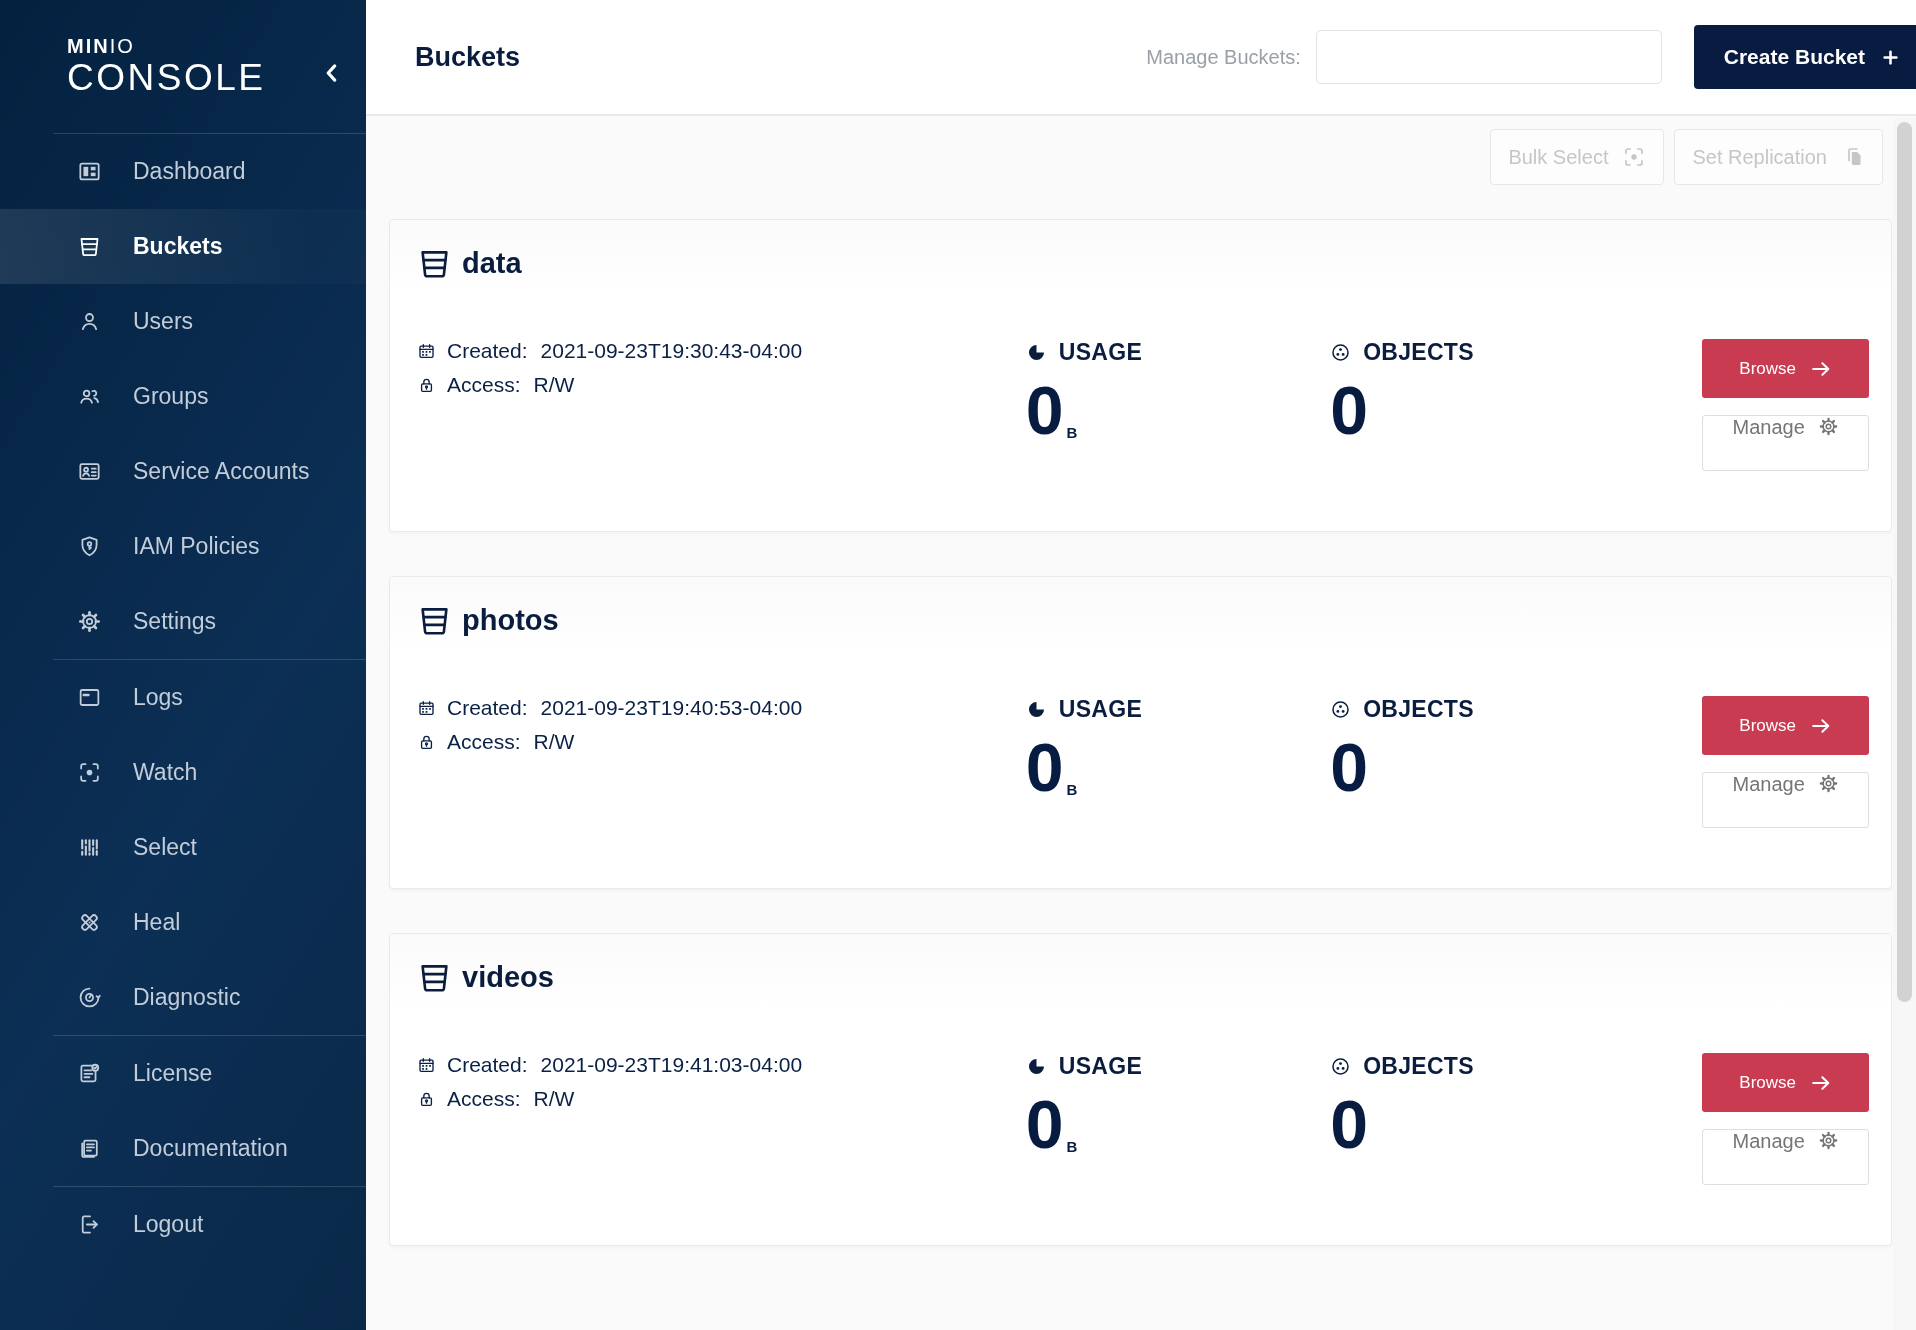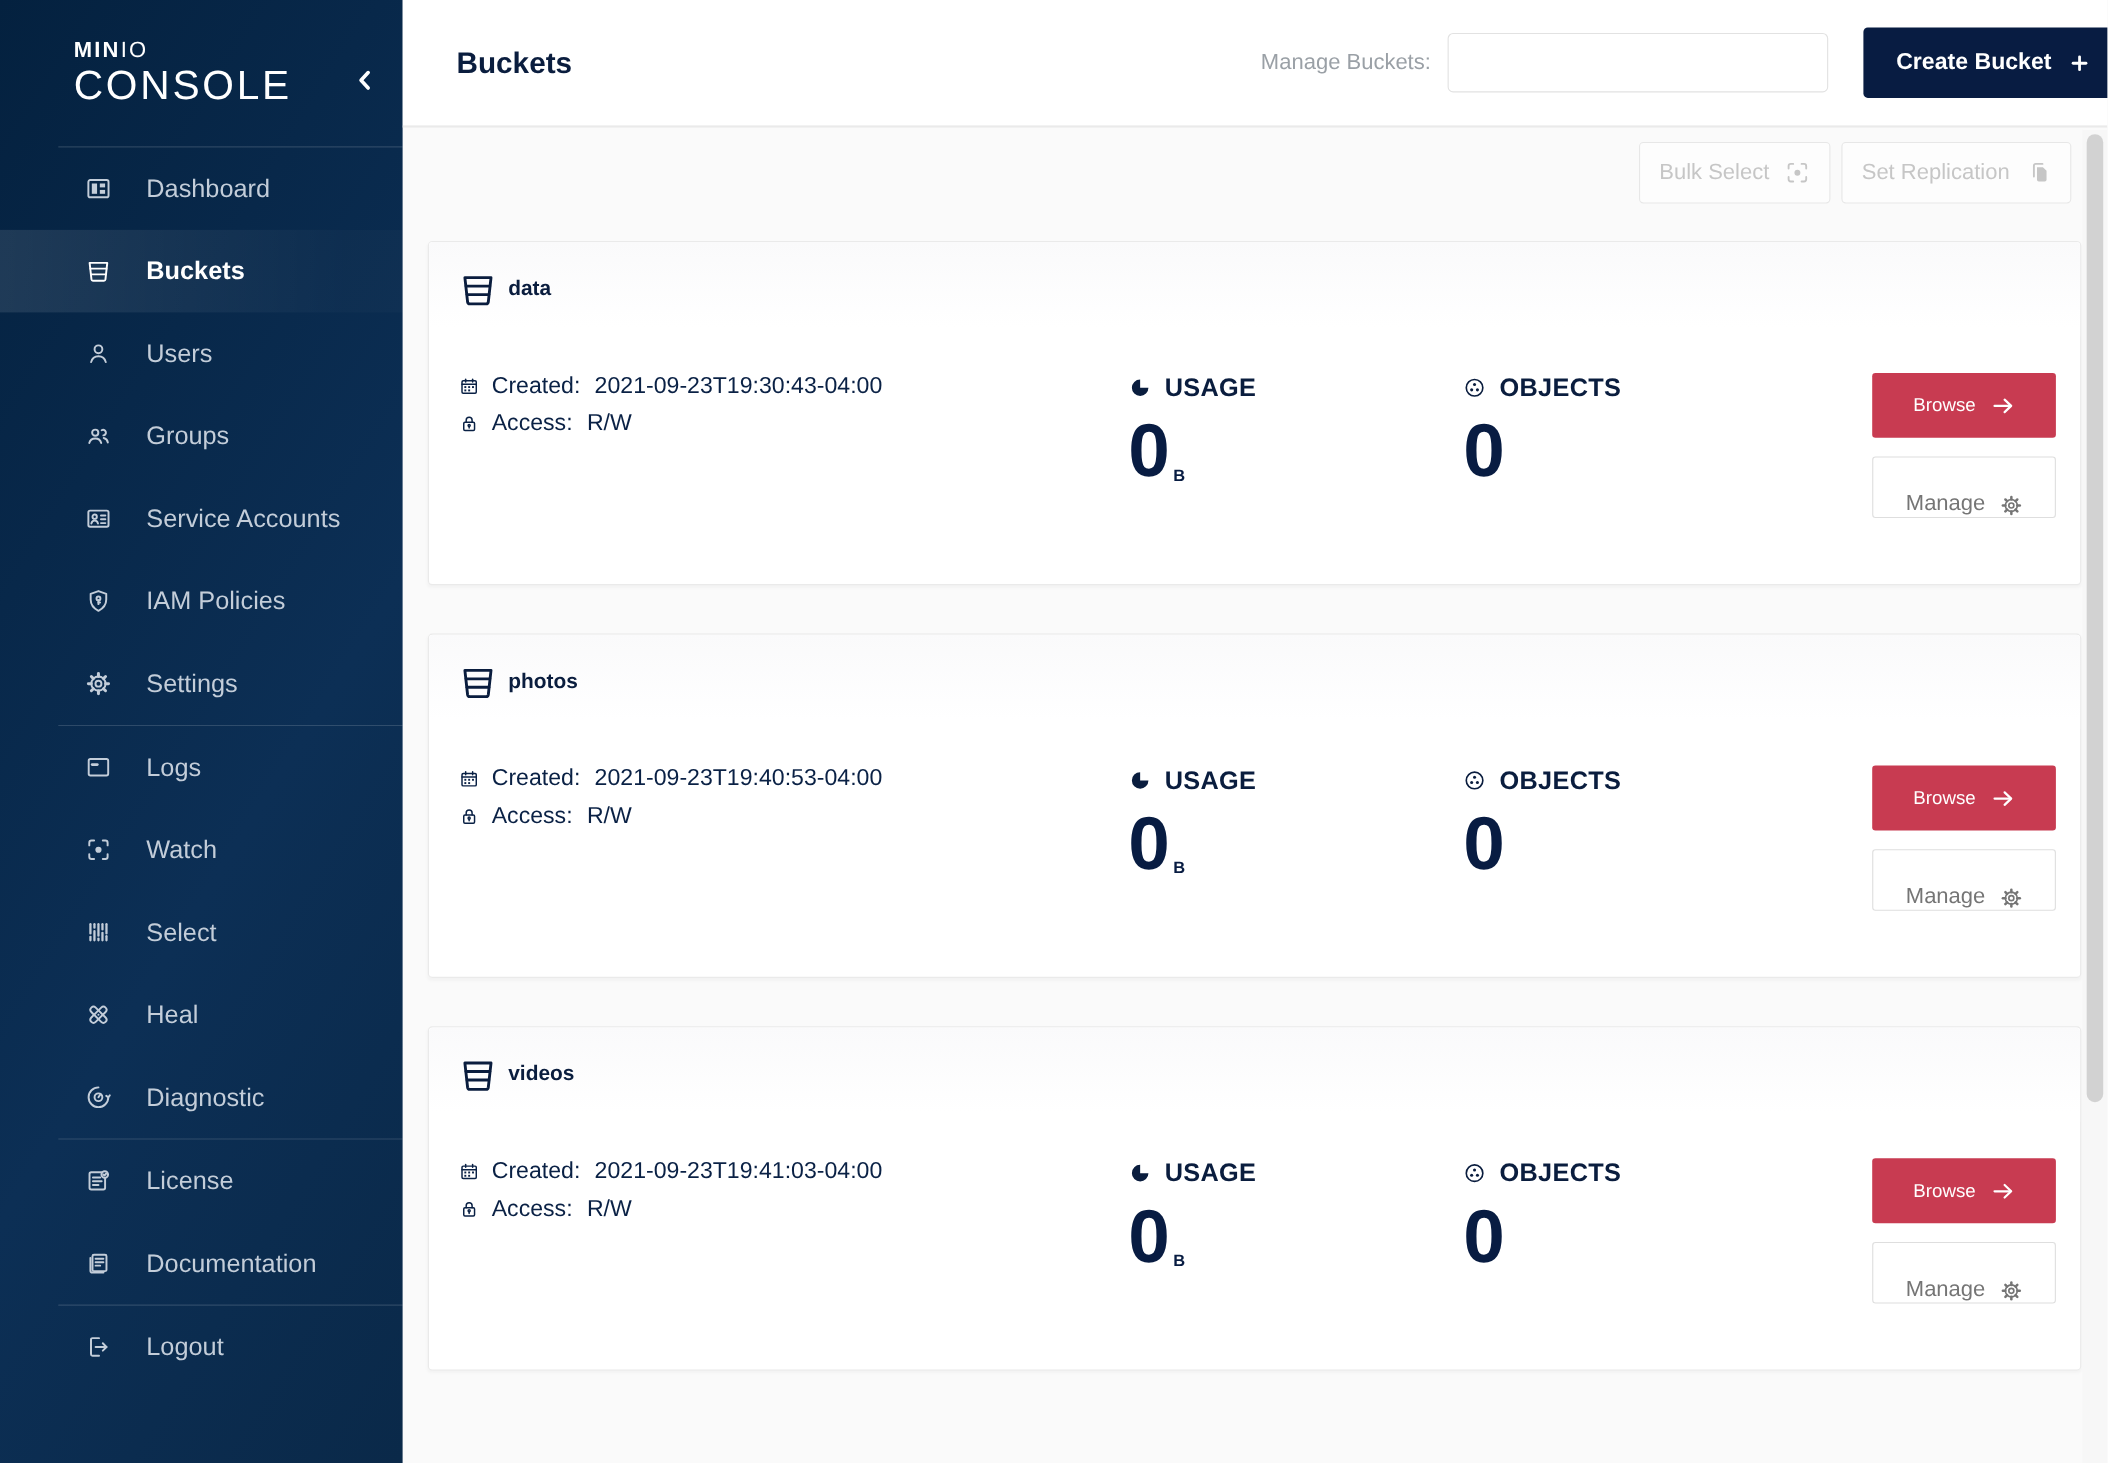--- a/index.html
+++ b/index.html
@@ -76,21 +76,21 @@
   .card {
     background:#fff; border:1px solid #eaeaea; border-radius:4px;
     height:313px; margin-bottom:44px; box-shadow:0 2px 3px rgba(0,0,0,0.03);
   }
   .card-header {
     height:86px; display:flex; align-items:center; padding-left:26px; gap:9px;
     background:linear-gradient(180deg,#fafafb 0%,#ffffff 90%);
     border-radius:4px 4px 0 0;
   }
   .bucket-icon { width:37px; height:37px; color:#0a1d3e; }
-  .bucket-name { font-size:19px; font-weight:700; color:#0a1d3e; }
+  .bucket-name { font-size:29px; font-weight:700; color:#0a1d3e; }
   .card-body { display:flex; padding:33px 22px 0 27px; }
   .info-col { width:610px; font-size:21px; color:#0a2145; display:flex; flex-direction:column; gap:10px; }
   .info-row { display:flex; align-items:center; gap:11px; }
   .info-icon { width:19px; height:19px; color:#0a2145; }
   .info-value { font-weight:400; margin-left:2px; }
   .metric-col { display:flex; flex-direction:column; }
   .metric-usage { width:305px; }
   .metric-objects { width:373px; }
   .metric-head {
     display:flex; align-items:center; gap:12px;
@@ -101,21 +101,21 @@
   .metric-number { font-size:68px; font-weight:700; color:#081c42; }
   .metric-unit { font-size:15px; font-weight:700; color:#081c42; margin-left:3px; margin-bottom:2px; }
   .btn-col { margin-left:auto; width:167px; display:flex; flex-direction:column; }
   .browse-btn {
     height:59px; background:#c83b51; border:none; border-radius:3px; color:#fff;
     font-size:17px; font-family:inherit; display:flex; align-items:center;
     justify-content:center; gap:14px; cursor:pointer;
   }
   .manage-btn {
     height:56px; margin-top:17px; background:#fff; border:1px solid #dedede; border-radius:3px;
-    color:#757575; font-size:20px; font-family:inherit; display:flex; align-items:flex-end;
+    color:#757575; font-size:20px; font-family:inherit; display:flex; align-items:flex-start;
     justify-content:center; gap:13px; cursor:pointer;
   }
   .btn-icon { width:21px; height:21px; }
   .browse-arrow { width:22px; height:22px; }
 
   .scrollbar {
     position:absolute; right:0; top:118px; bottom:0; width:23px; background:#f7f7f7;
   }
   .scroll-thumb {
     position:absolute; top:4px; left:4px; width:15px; height:880px;

